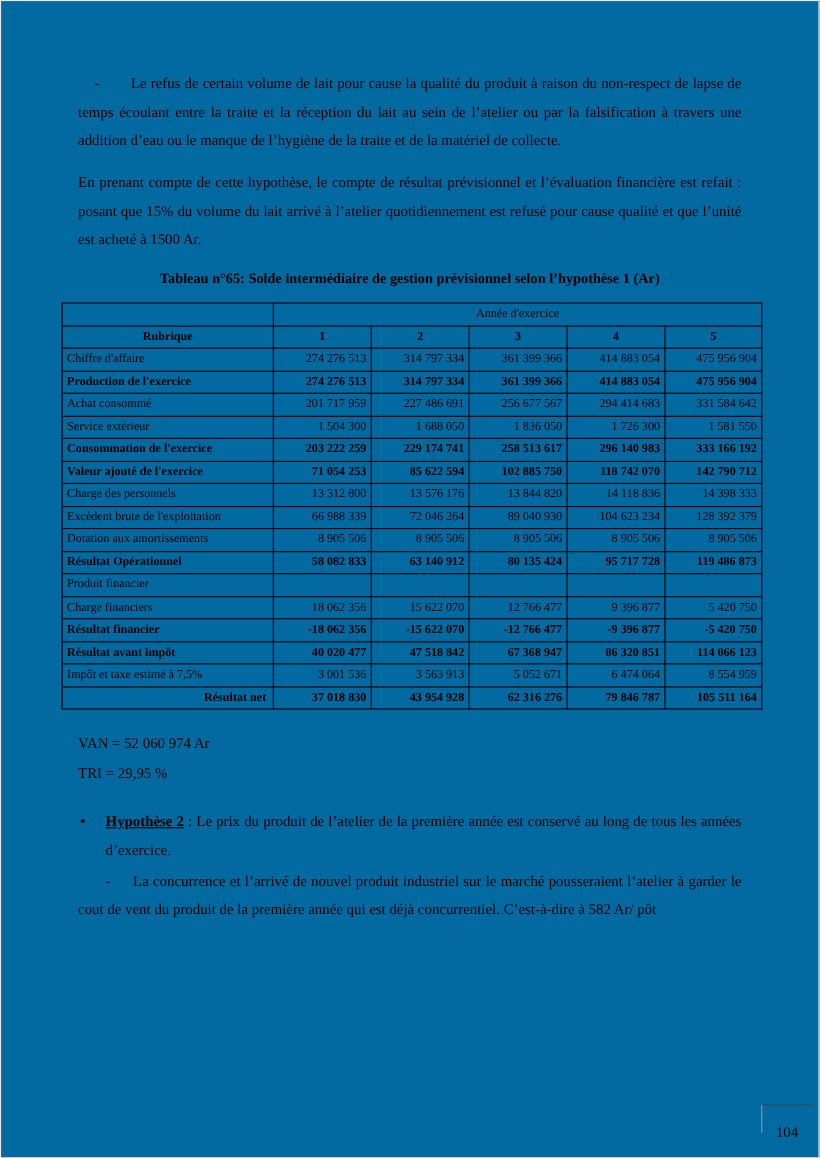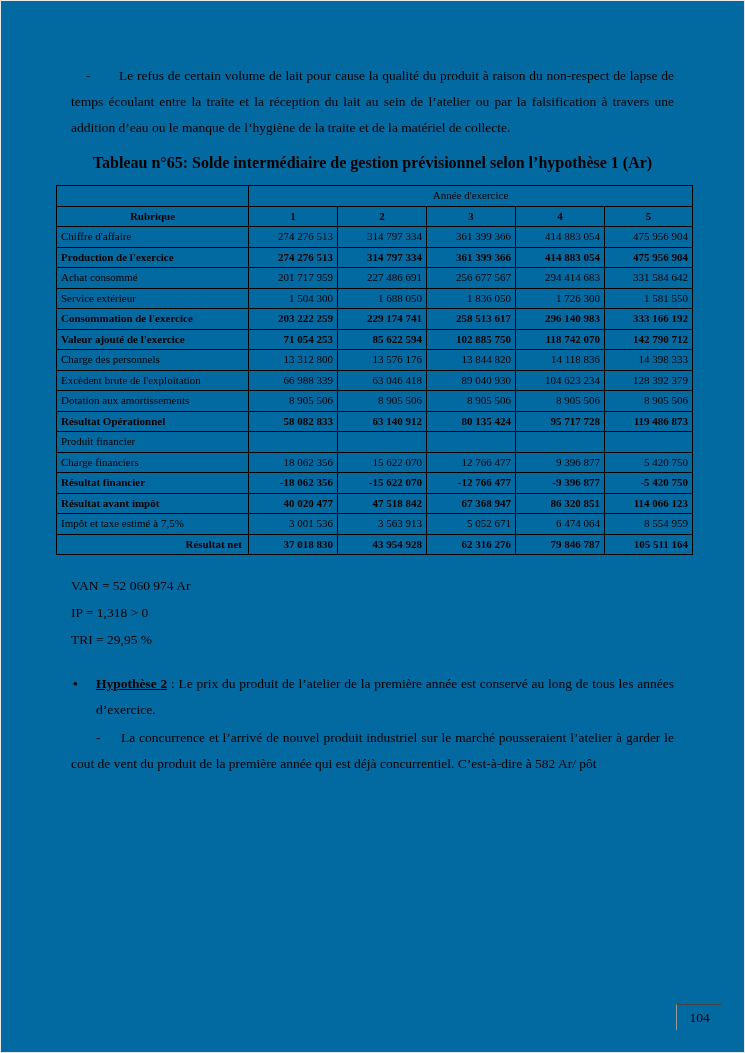--- a/index.html
+++ b/index.html
@@ -35,21 +35,21 @@
   }
   .dash-marker2 {
     display: inline-block;
     margin-left: 25px;
     width: 25px;
     text-indent: 0;
   }
   .table-title {
     text-align: center;
     font-weight: bold;
-    font-size: 16px;
+    font-size: 13px;
     margin: 10px 0 12px 0;
     line-height: 20px;
   }
   .table-wrap {
     margin-left: -15px;
     width: 636px;
   }
   table.sig {
     border-collapse: collapse;
     width: 636px;
@@ -80,39 +80,40 @@
   }
   .bullet-marker {
     display: inline-block;
     width: 23px;
     text-indent: 0;
     font-weight: bold;
   }
   .hyp2-title { font-weight: bold; text-decoration: underline; }
   .page-num-box {
     position: absolute;
-    right: 22px;
+    right: 6px;
     bottom: 22px;
     width: 46px;
     border-top: 1px solid #444;
     border-left: 1px solid #999;
     text-align: center;
-    padding-top: 5px;
+    padding-top: 17px;
     font-size: 13.5px;
     height: 26px;
   }
 </style>
 </head>
 <body>
 
 <div class="page">
   <div class="content">
 
     <p class="body-par"><span class="dash-marker">-</span><span>Le refus de certain volume de lait pour cause la qualité du produit à raison du non-respect de lapse de temps écoulant entre la traite et la réception du lait au sein de l’atelier ou par la falsification à travers une addition d’eau ou le manque de l’hygiène de la traite et de la matériel de collecte.</span></p>
 
+    <p class="body-par">En prenant compte de cette hypothèse, le compte de résultat prévisionnel et l’évaluation financière est refait : posant que 15% du volume du lait arrivé à l’atelier quotidiennement est refusé pour cause qualité et que l’unité est acheté à 1500 Ar.</p>
 
     <div class="table-title">Tableau n°65: Solde intermédiaire de gestion prévisionnel selon l’hypothèse 1 (Ar)</div>
 
     <div class="table-wrap">
       <table class="sig">
         <colgroup>
           <col style="width:192px">
           <col style="width:89px">
             <col style="width:89px">
             <col style="width:89px">
@@ -186,21 +187,21 @@
               <td class="label">Charge des personnels</td>
               <td class="num">13 312 800</td>
               <td class="num">13 576 176</td>
               <td class="num">13 844 820</td>
               <td class="num">14 118 836</td>
               <td class="num">14 398 333</td>
             </tr>
             <tr>
               <td class="label">Excèdent brute de l'exploitation</td>
               <td class="num">66 988 339</td>
-              <td class="num">63 046 418</td>
+              <td class="num">72 046 264</td>
               <td class="num">89 040 930</td>
               <td class="num">104 623 234</td>
               <td class="num">128 392 379</td>
             </tr>
             <tr>
               <td class="label">Dotation aux amortissements</td>
               <td class="num">8 905 506</td>
               <td class="num">8 905 506</td>
               <td class="num">8 905 506</td>
               <td class="num">8 905 506</td>
@@ -261,21 +262,20 @@
               <td class="num b">62 316 276</td>
               <td class="num b">79 846 787</td>
               <td class="num b">105 511 164</td>
             </tr>
           </tbody>
       </table>
     </div>
 
     <div class="indicators">
       <div class="indicator-line">VAN = 52 060 974 Ar</div>
-      <div class="indicator-line">IP = 1,318 &gt; 0</div>
       <div class="indicator-line">TRI = 29,95 %</div>
     </div>
 
     <p class="hyp2"><span class="bullet-marker">•</span><span class="hyp2-title">Hypothèse 2</span><span> : Le prix du produit de l’atelier de la première année est conservé au long de tous les années d’exercice.</span></p>
 
     <p class="body-par" style="margin-top:2px"><span class="dash-marker2">-</span><span>La concurrence et l’arrivé de nouvel produit industriel sur le marché pousseraient l’atelier à garder le cout de vent du produit de la première année qui est déjà concurrentiel. C’est-à-dire à 582 Ar/ pôt</span></p>
 
   </div>
 
   <div class="page-num-box">104</div>

